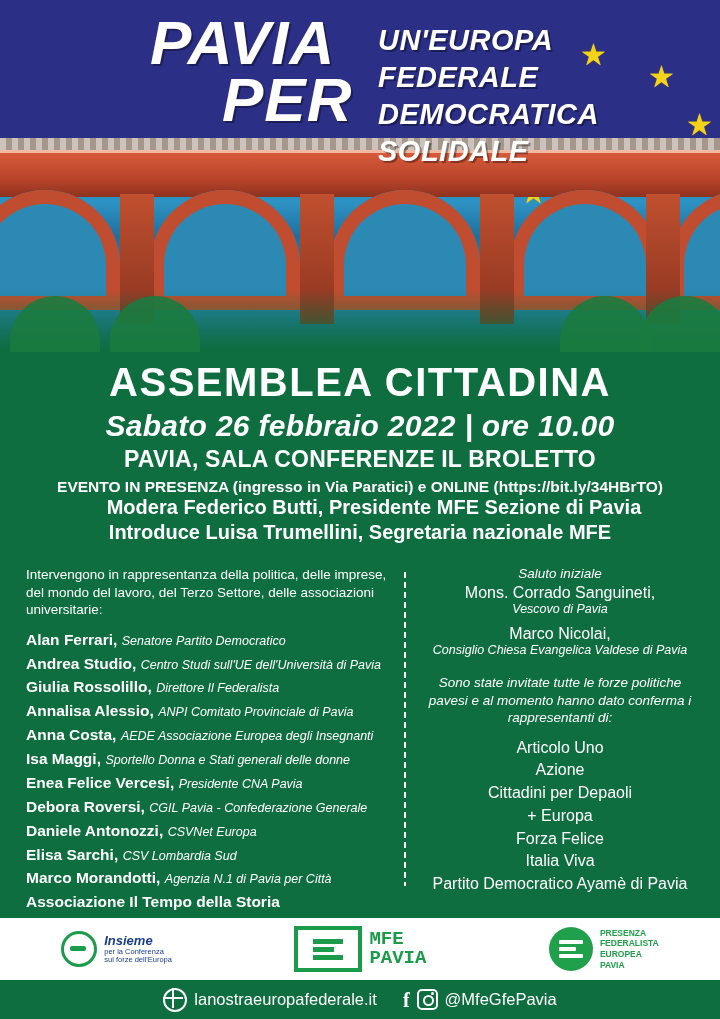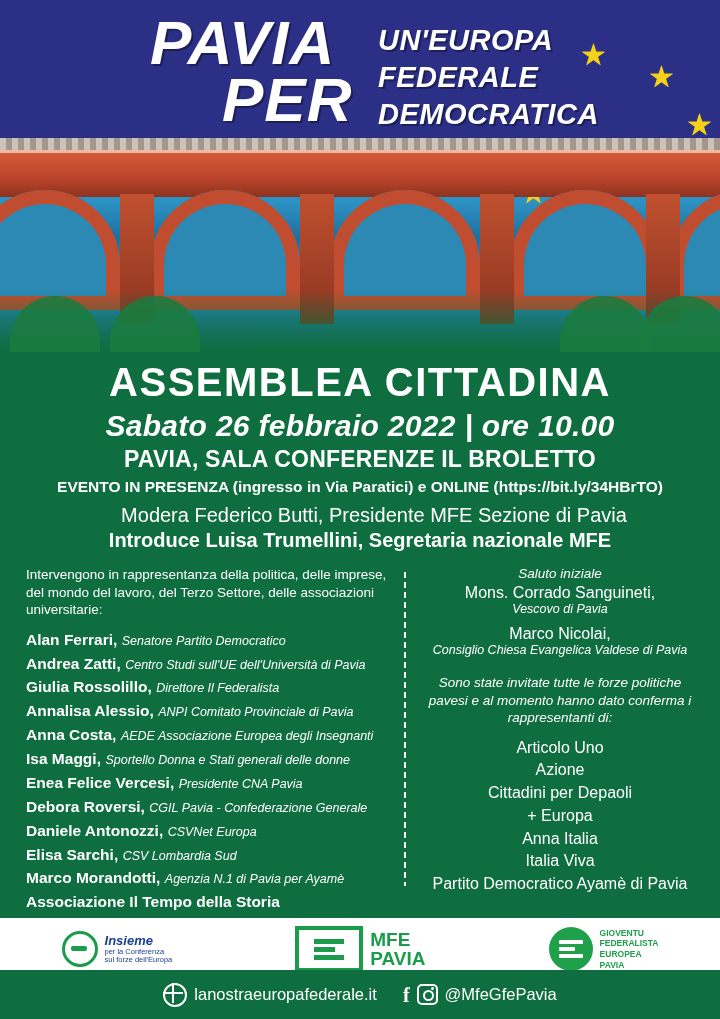--- a/index.html
+++ b/index.html
@@ -85,21 +85,21 @@
   .dateline{
     font-size:30px;font-weight:bold;font-style:italic;margin-top:4px;letter-spacing:.3px;
   }
   .venue{
     font-size:23px;font-weight:bold;margin-top:3px;letter-spacing:.2px;
   }
   .evento{
     font-size:15.5px;font-weight:bold;margin-top:5px;
   }
   .modera{
-    font-size:20px;font-weight:normal;margin-top:8px;padding-left:28px;
+    font-size:20px;font-weight:bold;margin-top:0;padding-left:28px;
   }
   .introduce{
     font-size:20px;font-weight:bold;margin-top:2px;
   }
 
   .columns{
     position:absolute;top:560px;left:0;width:720px;height:352px;
     display:flex;color:#fff;
   }
   .col-left{width:404px;padding:0 10px 0 26px;box-sizing:border-box;}
@@ -141,31 +141,31 @@
   }
   .insieme-txt{line-height:1.05;}
   .insieme-txt .t1{font-size:13px;font-weight:bold;font-style:italic;color:#1b3f8f;}
   .insieme-txt .t2{font-size:7.5px;color:#1b3f8f;}
   .mfe-mark{
     width:60px;height:38px;border:4px solid #1b9c4a;display:flex;align-items:center;justify-content:center;
   }
   .mfe-mark .bars{width:30px;}
   .mfe-mark .bars i{display:block;height:5px;background:#1b9c4a;margin:3px 0;}
   .mfe-mark .bars i:nth-child(2){width:70%;}
-  .mfe-txt{font-size:19px;font-weight:bold;color:#1b9c4a;line-height:1.02;}
+  .mfe-txt{font-size:19px;font-weight:bold;color:#1b9c4a;line-height:1.02;font-family:Liberation Mono, monospace;}
   .gfe-mark{
     width:44px;height:44px;border-radius:50%;background:#21a04c;display:flex;align-items:center;justify-content:center;
   }
   .gfe-mark .bars{width:24px;}
   .gfe-mark .bars i{display:block;height:4px;background:#fff;margin:3px 0;border-radius:1px;}
   .gfe-mark .bars i:nth-child(2){width:70%;}
   .gfe-txt{font-size:8.5px;font-weight:bold;color:#21a04c;line-height:1.25;}
 
   .contact{
-    position:absolute;bottom:0;left:0;width:720px;height:49px;background:#0f6e3f;
+    position:absolute;bottom:0;left:0;width:720px;height:39px;background:#0f6e3f;
     display:flex;align-items:center;justify-content:center;gap:26px;color:#fff;
   }
   .contact .item{display:flex;align-items:center;gap:7px;font-size:16.5px;}
   .globe{
     width:20px;height:20px;border-radius:50%;border:2px solid #fff;position:relative;
   }
   .globe:before{content:"";position:absolute;left:7px;top:-2px;width:2px;height:20px;background:#fff;}
   .globe:after{content:"";position:absolute;left:-2px;top:7px;width:20px;height:2px;background:#fff;}
   .fb{
     font-family:"Liberation Serif",serif;font-weight:bold;font-size:20px;line-height:1;
@@ -213,20 +213,21 @@
   </div>
 
   <div class="head-left">
     <span>PAVIA</span>
     <span class="l2">PER</span>
   </div>
   <div class="head-right">
     <div>UN'EUROPA</div>
     <div>FEDERALE</div>
     <div>DEMOCRATICA</div>
+    <div>SOLIDALE</div>
   </div>
 
   <div class="body-green">
     <div class="title-block">
       <div class="assemblea">ASSEMBLEA CITTADINA</div>
       <div class="dateline">Sabato 26 febbraio 2022 | ore 10.00</div>
       <div class="venue">PAVIA, SALA CONFERENZE IL BROLETTO</div>
       <div class="evento">EVENTO IN PRESENZA (ingresso in Via Paratici) e ONLINE (https://bit.ly/34HBrTO)</div>
       <div class="modera">Modera Federico Butti, Presidente MFE Sezione di Pavia</div>
       <div class="introduce">Introduce Luisa Trumellini, Segretaria nazionale MFE</div>
@@ -235,21 +236,21 @@
 
   <div class="columns">
     <div class="col-left">
       <div class="intro-it">Intervengono in rappresentanza della politica, delle imprese, del mondo del lavoro, del Terzo Settore, delle associazioni universitarie:</div>
 
       <div class="person">
         <span class="nm">Alan Ferrari,</span>
         <span class="rl">Senatore Partito Democratico</span>
       </div>
       <div class="person">
-        <span class="nm">Andrea Zatti,</span>
+        <span class="nm">Andrea Studio,</span>
         <span class="rl">Centro Studi sull'UE dell'Università di Pavia</span>
       </div>
       <div class="person">
         <span class="nm">Giulia Rossolillo,</span>
         <span class="rl">Direttore Il Federalista</span>
       </div>
       <div class="person">
         <span class="nm">Annalisa Alessio,</span>
         <span class="rl">ANPI Comitato Provinciale di Pavia</span>
       </div>
@@ -272,21 +273,21 @@
       <div class="person">
         <span class="nm">Daniele Antonozzi,</span>
         <span class="rl">CSVNet Europa</span>
       </div>
       <div class="person">
         <span class="nm">Elisa Sarchi,</span>
         <span class="rl">CSV Lombardia Sud</span>
       </div>
       <div class="person">
         <span class="nm">Marco Morandotti,</span>
-        <span class="rl">Agenzia N.1 di Pavia per Ayamè</span>
+        <span class="rl">Agenzia N.1 di Pavia per Città</span>
       </div>
       <div class="person solo">
         <span class="nm">Associazione Il Tempo della Storia</span>
       </div>
       <div class="person solo">
         <span class="nm">UdU Pavia - Coor. per il Diritto allo Studio</span>
       </div>
       <div class="person solo">
         <span class="nm">Ateneo Studenti Pavia</span>
       </div>
@@ -302,21 +303,21 @@
       </div>
       <div style="margin-top:8px;">
         <div class="rname">Marco Nicolai,</div>
         <div class="rrole">Consiglio Chiesa Evangelica Valdese di Pavia</div>
       </div>
       <div class="invito">Sono state invitate tutte le forze politiche pavesi e al momento hanno dato conferma i rappresentanti di:</div>
       <div class="party">Articolo Uno</div>
       <div class="party">Azione</div>
       <div class="party">Cittadini per Depaoli</div>
       <div class="party">+ Europa</div>
-      <div class="party">Anna Italia</div>
+      <div class="party">Forza Felice</div>
       <div class="party">Italia Viva</div>
       <div class="party">Partito Democratico Ayamè di Pavia</div>
     </div>
   </div>
 
   <div class="footer">
     <div class="logos">
 
       <div class="logo">
         <div class="insieme-mark"></div>
@@ -343,21 +344,21 @@
 
       <div class="logo">
         <div class="gfe-mark">
           <div class="bars">
               <i></i>
               <i></i>
               <i></i>
             </div>
         </div>
         <div class="gfe-txt">
-          <div>GIOVENTU</div>
+          <div>PRESENZA</div>
           <div>FEDERALISTA</div>
           <div>EUROPEA</div>
           <div>PAVIA</div>
         </div>
       </div>
     </div>
 
     <div class="contact">
       <div class="item">
         <span class="globe"></span>

